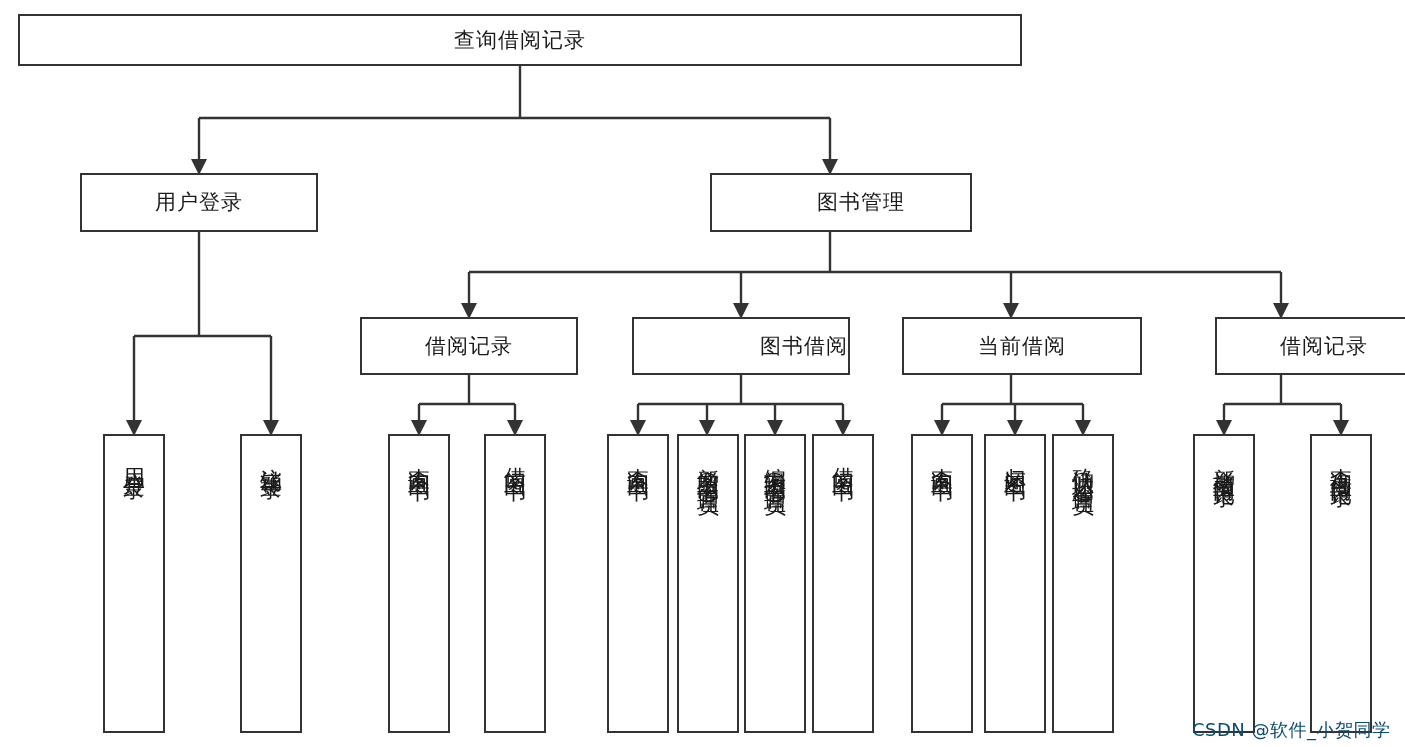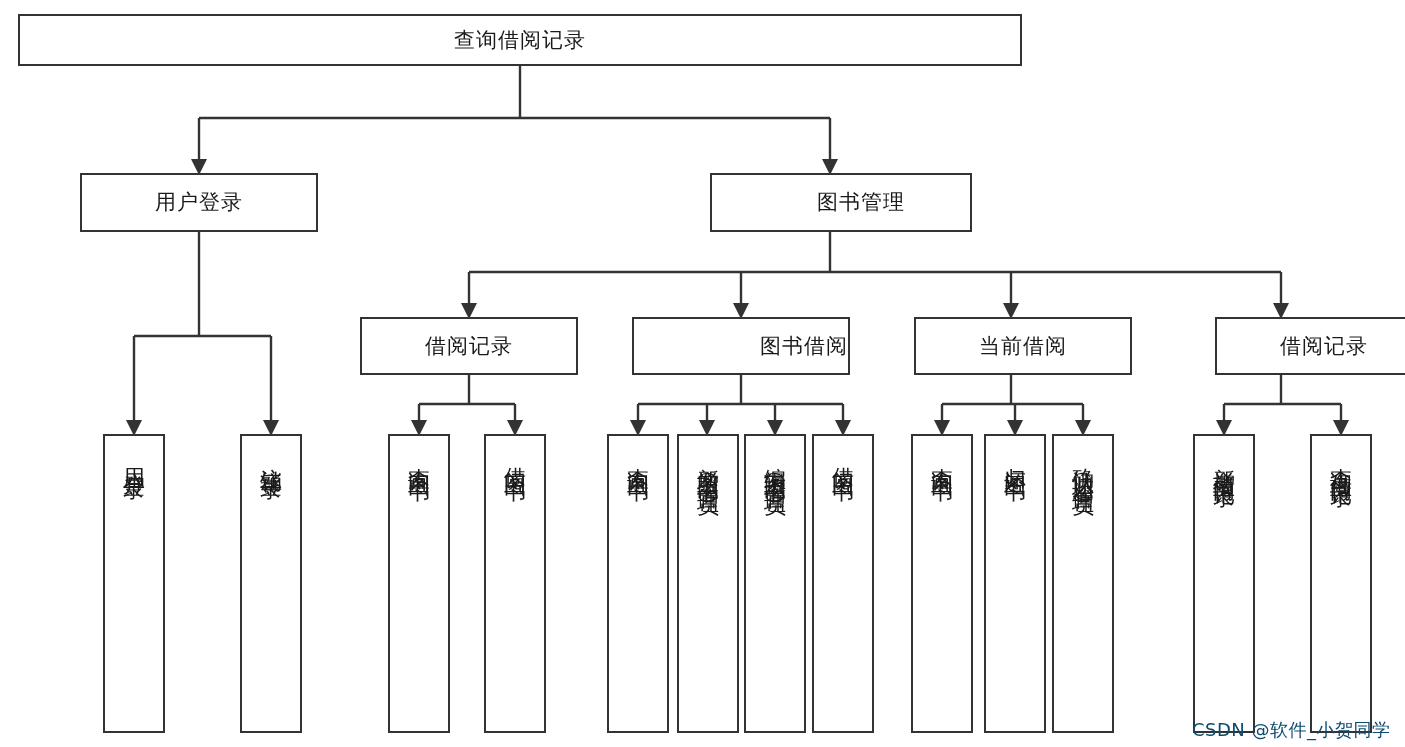--- a/index.html
+++ b/index.html
@@ -122,21 +122,21 @@
   <div class="node horiz" id="n-l2-1" style="left: 710px; top: 173px; width: 262px; height: 59px; padding-left: 40px;">
     <span class="lbl">图书管理</span>
   </div>
 
   <div class="node horiz" id="n-l3-0" style="left: 360px; top: 317px; width: 218px; height: 58px;">
     <span class="lbl">借阅记录</span>
   </div>
   <div class="node horiz" id="n-l3-1" style="left: 632px; top: 317px; width: 218px; height: 58px; justify-content: flex-end;">
     <span class="lbl">图书借阅</span>
   </div>
-  <div class="node horiz" id="n-l3-2" style="left: 902px; top: 317px; width: 218px; height: 58px; margin-left: 12px;">
+  <div class="node horiz" id="n-l3-2" style="left: 902px; top: 317px; width: 240px; height: 58px;">
     <span class="lbl">当前借阅</span>
   </div>
   <div class="node horiz" id="n-l3-3" style="left: 1172px; top: 317px; width: 218px; height: 58px; margin-left: 43px;">
     <span class="lbl">借阅记录</span>
   </div>
 
   <div class="node vert" id="n-leaf-0" style="left: 103px; top: 434px; width: 62px; height: 299px;">
     <span class="lbl">用户登录</span>
   </div>
   <div class="node vert" id="n-leaf-1" style="left: 240px; top: 434px; width: 62px; height: 299px;">

